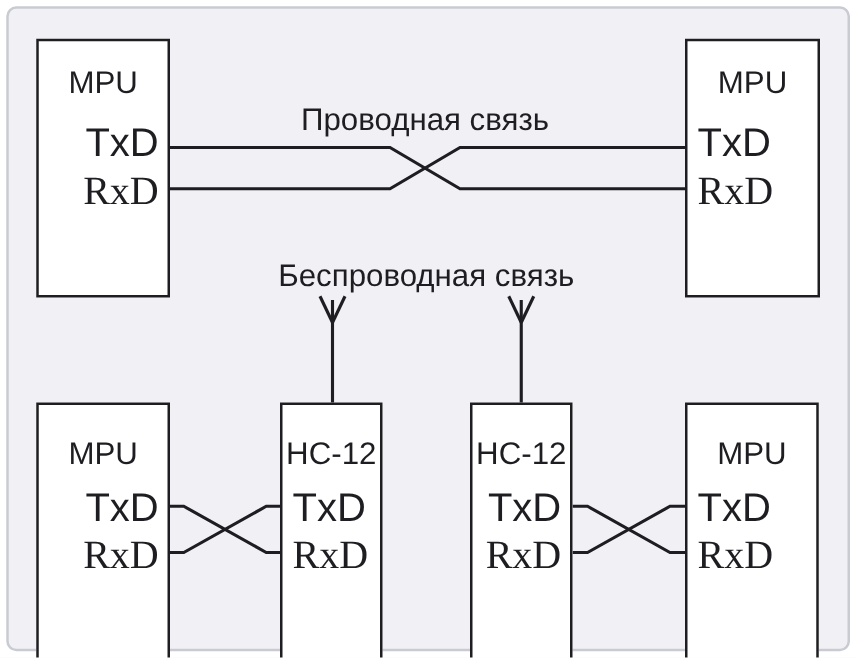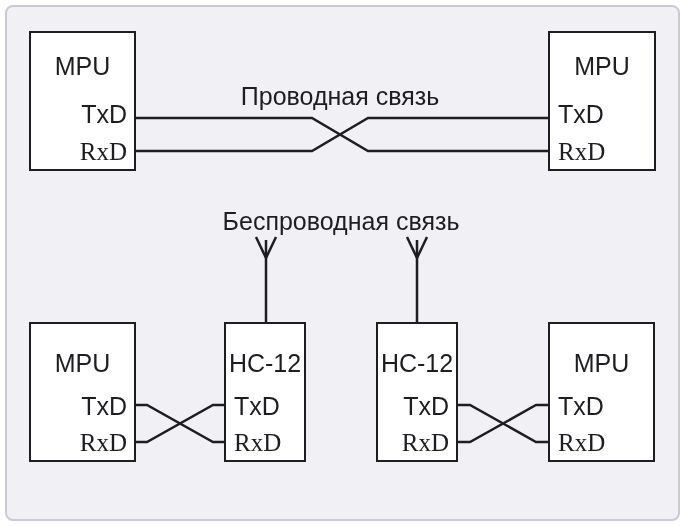--- a/index.html
+++ b/index.html
@@ -35,37 +35,37 @@
     pointer-events:none;
   }
   .wires path{
     fill:none;
     stroke:var(--line);
     stroke-width:2.5;
     stroke-linejoin:miter;
   }
   .box{
     position:absolute;
-    height:140px;
+    height:207px;
     background:var(--box-fill);
     border:2.5px solid var(--line);
   }
   .box .title{
     position:absolute;
     left:0;right:0;
     text-align:center;
     font-size:25px;
     line-height:32px;
     top:17px;
     white-space:nowrap;
   }
   .box.bottom .title{top:23px;}
   .pin{
     position:absolute;
-    font-size:25px;
+    font-size:32px;
     line-height:30px;
     white-space:nowrap;
   }
   .pins-right .pin{right:7px;text-align:right;}
   .pins-left .pin{left:8px;text-align:left;}
   .pin.tx{top:66px;}
   .pin.rx{top:104px;font-family:Liberation Serif, serif;}
   .box.bottom .pin.tx{top:67px;}
   .box.bottom .pin.rx{top:104px;}
   .mpu-top-left{left:29px;top:31px;width:107px;}

